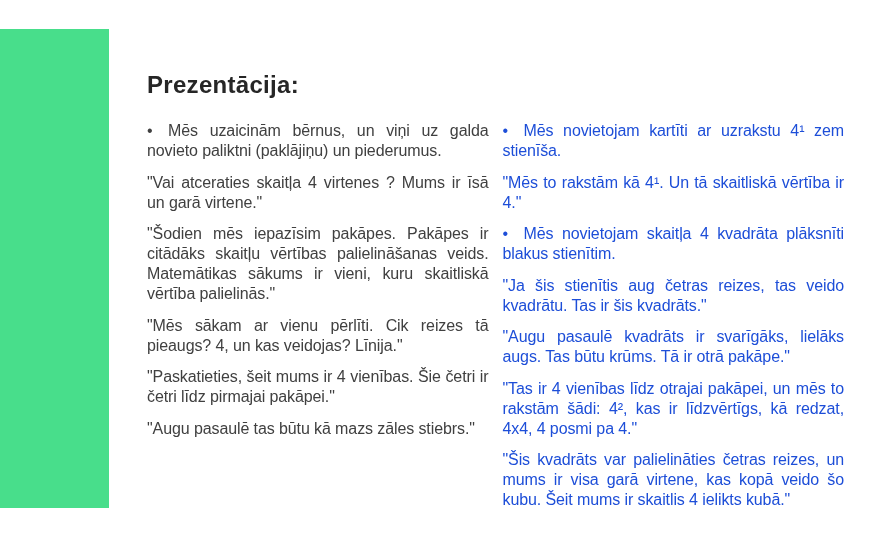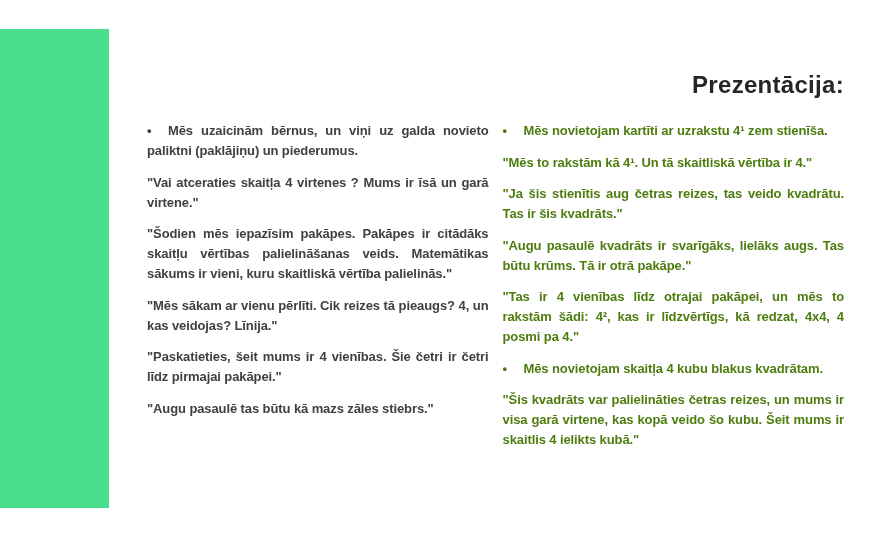--- a/index.html
+++ b/index.html
@@ -26,34 +26,32 @@
     left: 147px;
     top: 70px;
     width: 697px;
   }
   .slide-title {
     margin: 0 0 22px 0;
     font-size: 24px;
     font-weight: 700;
     letter-spacing: 0.3px;
     line-height: 29px;
-    text-align: right;
   }
   .columns {
     display: flex;
     gap: 14px;
   }
   .col {
     flex: 1 1 0;
     min-width: 0;
-    font-size: 13px;
+    font-size: 16px;
     line-height: 20px;
     letter-spacing: -0.1px;
     text-align: justify;
-    font-weight: bold;
   }
   .col p.para {
     margin: 0 0 11.5px 0;
   }
   .col p.para:last-child {
     margin-bottom: 0;
   }
   .dot {
     display: inline-block;
     width: 21px;
@@ -68,23 +66,23 @@
   <h1 class="slide-title" style="color: rgb(38, 38, 38);">Prezentācija:</h1>
   <div class="columns">
     <div class="col" style="color: rgb(64, 64, 64);">
         <p class="para"><span class="dot">•</span>Mēs uzaicinām bērnus, un viņi uz galda novieto paliktni (paklājiņu) un piederumus.</p>
         <p class="para">"Vai atceraties skaitļa 4 virtenes ? Mums ir īsā un garā virtene."</p>
         <p class="para">"Šodien mēs iepazīsim pakāpes. Pakāpes ir citādāks skaitļu vērtības palielināšanas veids. Matemātikas sākums ir vieni, kuru skaitliskā vērtība palielinās."</p>
         <p class="para">"Mēs sākam ar vienu pērlīti. Cik reizes tā pieaugs? 4, un kas veidojas? Līnija."</p>
         <p class="para">"Paskatieties, šeit mums ir 4 vienības. Šie četri ir četri līdz pirmajai pakāpei."</p>
         <p class="para">"Augu pasaulē tas būtu kā mazs zāles stiebrs."</p>
       </div>
-    <div class="col" style="color: #4d7c0f;">
+    <div class="col" style="color: #1d4ed8;">
         <p class="para"><span class="dot">•</span>Mēs novietojam kartīti ar uzrakstu 4¹ zem stienīša.</p>
         <p class="para">"Mēs to rakstām kā 4¹.  Un tā skaitliskā vērtība ir 4."</p>
+        <p class="para"><span class="dot">•</span>Mēs novietojam skaitļa 4 kvadrāta plāksnīti blakus stienītim.</p>
         <p class="para">"Ja šis stienītis aug četras reizes, tas veido kvadrātu. Tas ir šis kvadrāts."</p>
         <p class="para">"Augu pasaulē kvadrāts ir svarīgāks, lielāks augs. Tas būtu krūms. Tā ir otrā pakāpe."</p>
         <p class="para">"Tas ir 4 vienības līdz otrajai pakāpei, un mēs to rakstām šādi: 4²,  kas ir līdzvērtīgs, kā redzat, 4x4, 4 posmi pa 4."</p>
-        <p class="para"><span class="dot">•</span>Mēs novietojam skaitļa 4 kubu blakus kvadrātam.</p>
         <p class="para">"Šis kvadrāts var palielināties četras reizes, un mums ir visa garā virtene, kas kopā veido šo kubu. Šeit mums ir skaitlis 4 ielikts kubā."</p>
       </div>
   </div>
 </div>
 
 </body></html>

